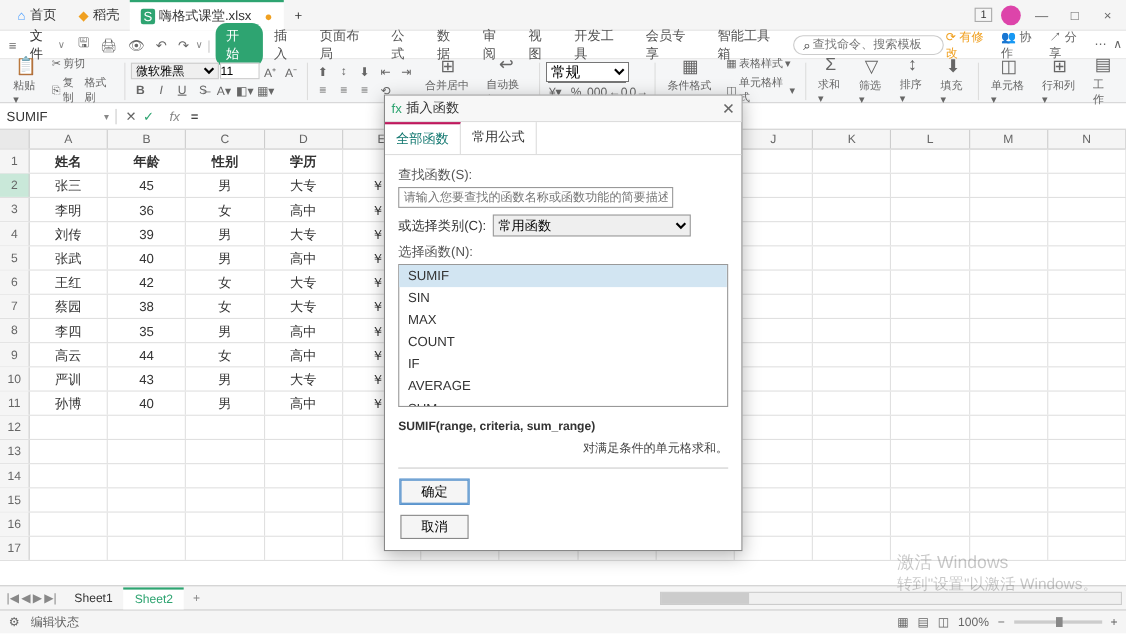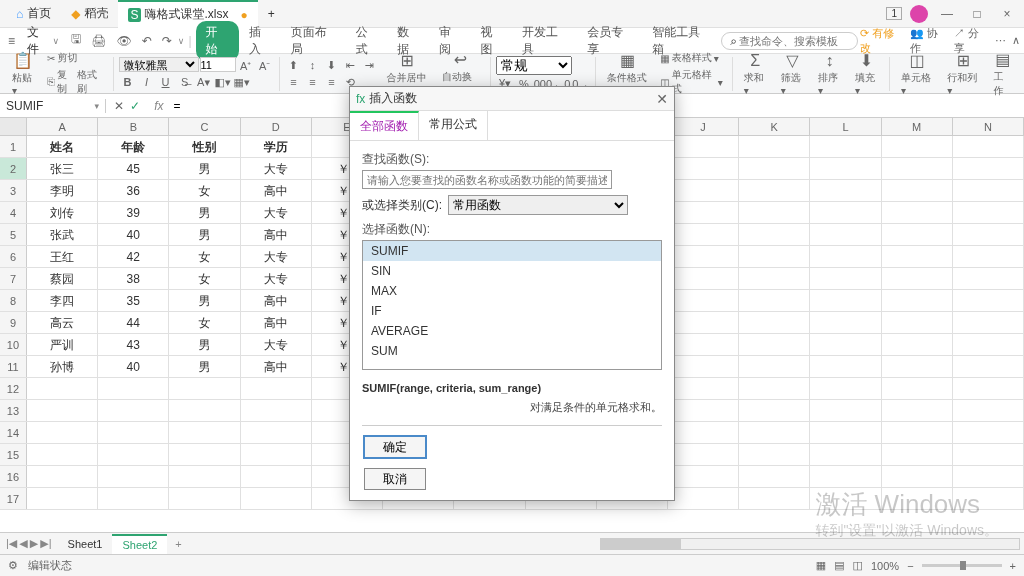--- a/index.html
+++ b/index.html
@@ -63,21 +63,21 @@
 .cell.active { outline: 2px solid #2ea471; }
 .ch.active { background: #c9e8d9; }
 
 
 .dialog { position: absolute; left: 349px; top: 86px; width: 326px; background: #fff; border: 1px solid #888; box-shadow: 0 4px 16px rgba(0,0,0,0.3); z-index: 100; }
 .dlg-title { display: flex; align-items: center; height: 24px; padding: 0 6px; background: #f7f7f7; border-bottom: 1px solid #ddd; font-size: 12px; }
 .dlg-title .ico { color: #2ea471; margin-right: 4px; }
 .dlg-close { margin-left: auto; cursor: pointer; color: #666; font-size: 14px; }
 .dlg-tabs { display: flex; border-bottom: 1px solid #ddd; }
 .dlg-tab { padding: 5px 10px; font-size: 12px; cursor: pointer; border-right: 1px solid #ddd; }
-.dlg-tab.active { color: #a21caf; border-top: 2px solid #22c55e; }
+.dlg-tab.active { color: #0f766e; border-top: 2px solid #be185d; }
 .dlg-body { padding: 10px 12px; font-size: 12px; }
 .dlg-row { margin-bottom: 6px; }
 .dlg-row label { display: block; margin-bottom: 2px; color: #555; }
 .dlg-input { width: 250px; height: 19px; border: 1px solid #999; padding: 0 4px; font-size: 11px; color: #888; }
 .dlg-select { width: 180px; height: 20px; border: 1px solid #999; font-size: 12px; }
 .dlg-row-inline { display: flex; align-items: center; gap: 6px; margin-bottom: 6px; }
 .dlg-list { width: 300px; height: 130px; border: 1px solid #999; overflow-y: auto; }
 .dlg-list-item { padding: 3px 8px; cursor: pointer; }
 .dlg-list-item.selected { background: #d2e5f2; }
 .dlg-desc { margin-top: 12px; font-size: 11px; }
@@ -98,21 +98,21 @@
 .st-scroll .thumb { width: 80px; height: 10px; background: #ccc; position: absolute; }
 
 
 .statusbar { display: flex; align-items: center; height: 22px; border-top: 1px solid #ccc; background: #f5f5f5; font-size: 11px; padding: 0 8px; gap: 10px; color: #666; }
 .statusbar .right { margin-left: auto; display: flex; align-items: center; gap: 8px; }
 .zoom-track { width: 80px; height: 3px; background: #ccc; position: relative; }
 .zoom-track .knob { position: absolute; left: 38px; top: -3px; width: 6px; height: 9px; background: #888; }
 
 
 .watermark { position: absolute; right: 26px; bottom: 36px; color: rgba(0,0,0,0.22); font-size: 14px; text-align: left; pointer-events: none; }
-.watermark .big { font-size: 26px; }
+.watermark .big { font-size: 16px; }
 </style>
 </head>
 <body>
 
 <div class="titlebar">
   <div class="tab">
       <span class="tab-icon" style="color:#4a9eff">⌂</span>
       <span>首页</span>
     </div>
   <div class="tab">
@@ -630,20 +630,21 @@
     <div class="dlg-row-inline">
       <label>或选择类别(C):</label>
       <select class="dlg-select"><option>常用函数</option></select>
     </div>
     <div class="dlg-row">
       <label>选择函数(N):</label>
       <div class="dlg-list">
           <div class="dlg-list-item selected">SUMIF</div>
           <div class="dlg-list-item">SIN</div>
           <div class="dlg-list-item">MAX</div>
+          <div class="dlg-list-item">COUNT</div>
           <div class="dlg-list-item">IF</div>
           <div class="dlg-list-item">AVERAGE</div>
           <div class="dlg-list-item">SUM</div>
         </div>
     </div>
     <div class="dlg-desc">
       <div class="sig">SUMIF(range, criteria, sum_range)</div>
       <div class="txt">对满足条件的单元格求和。</div>
     </div>
   </div>

